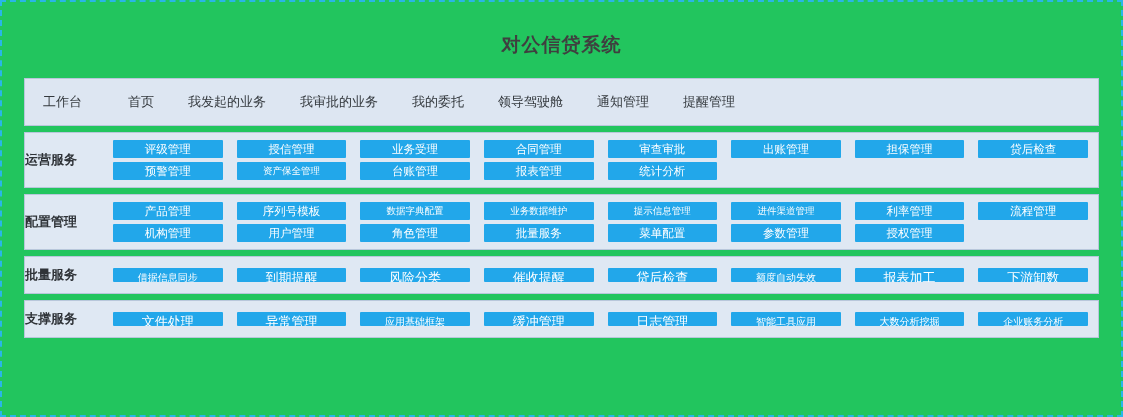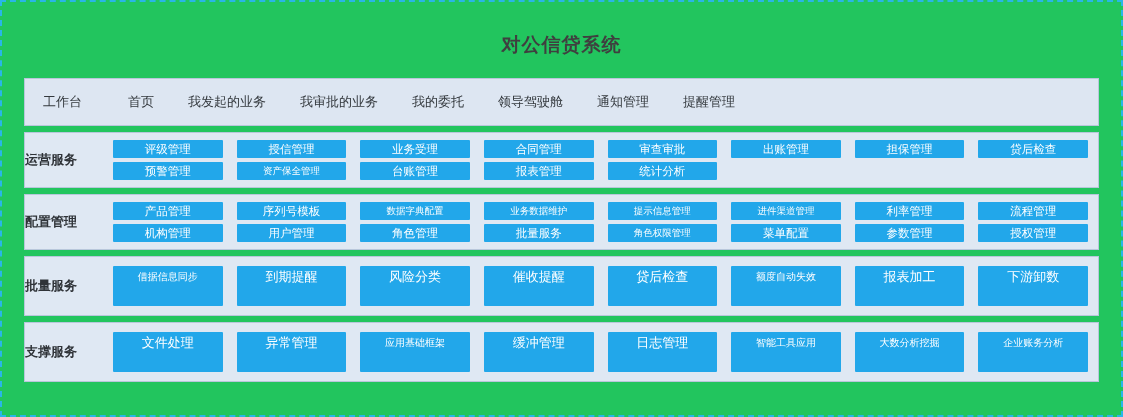--- a/index.html
+++ b/index.html
@@ -92,23 +92,24 @@
     color: #ffffff;
     text-align: center;
     font-size: 11.5px;
     white-space: nowrap;
     overflow: hidden;
     cursor: pointer;
     border-radius: 1px;
   }
   .tile.small { font-size: 9.5px; }
   .tile.tall {
-    height: 40px;
+    height: 14px;
     line-height: 22px;
     font-size: 13px;
+    font-family: Liberation Mono, monospace;
   }
   .tile.tall.small { font-size: 10px; }
 
   .band.single { padding-top: 9px; padding-bottom: 9px; }
 </style>
 </head>
 <body>
 
 <div id="page">
 
@@ -159,21 +160,20 @@
             <div class="tile small">数据字典配置</div>
             <div class="tile small">业务数据维护</div>
             <div class="tile small">提示信息管理</div>
             <div class="tile small">进件渠道管理</div>
             <div class="tile">利率管理</div>
             <div class="tile">流程管理</div>
             <div class="tile">机构管理</div>
             <div class="tile">用户管理</div>
             <div class="tile">角色管理</div>
             <div class="tile">批量服务</div>
-            <div class="tile small">角色权限管理</div>
             <div class="tile">菜单配置</div>
             <div class="tile">参数管理</div>
             <div class="tile">授权管理</div>
           </div>
         </div>
       </div>
       <div class="panel">
         <div class="band single">
           <div class="band-label">批量服务</div>
           <div class="band-grid">

